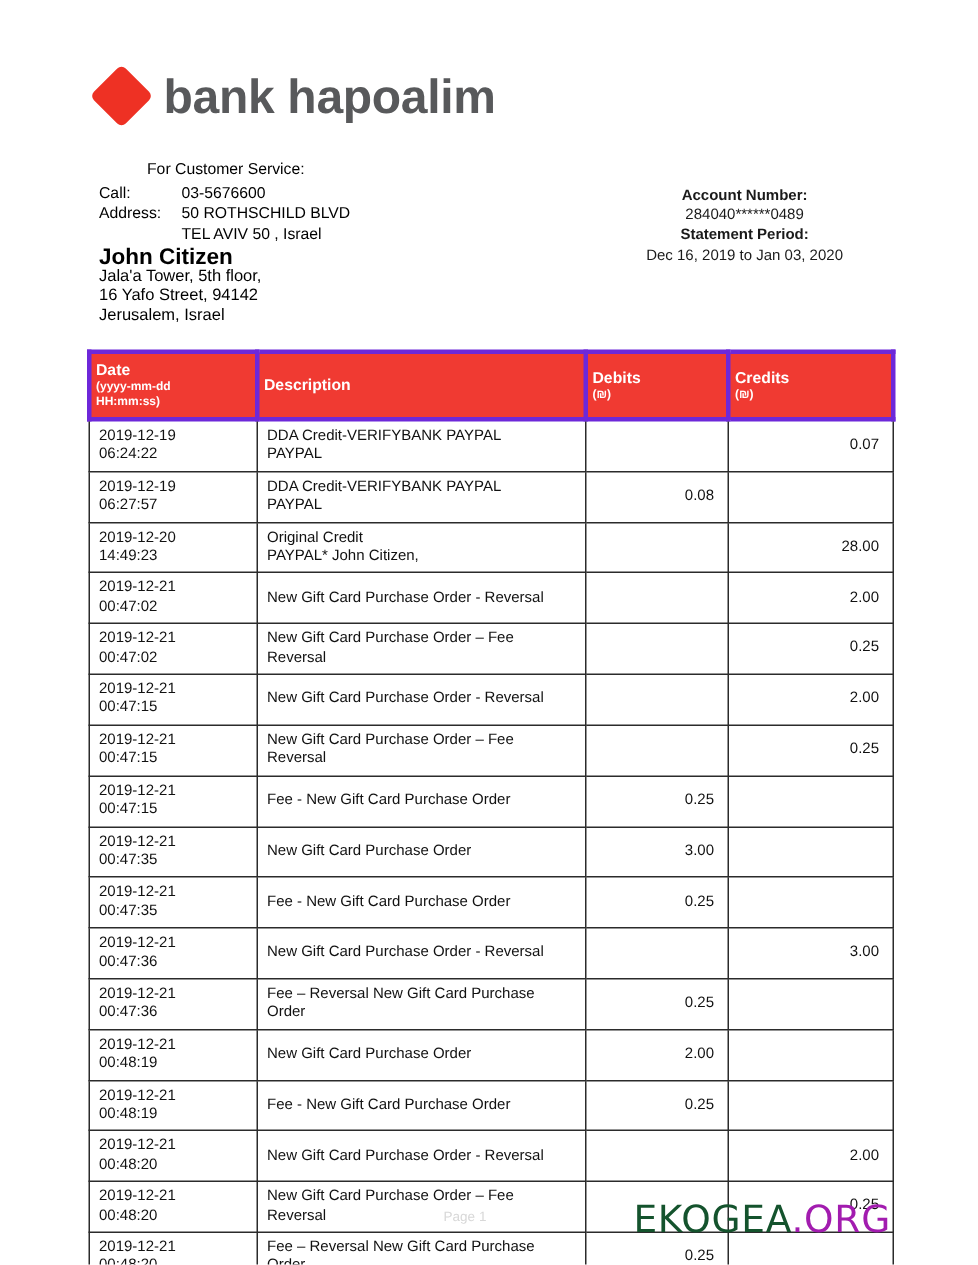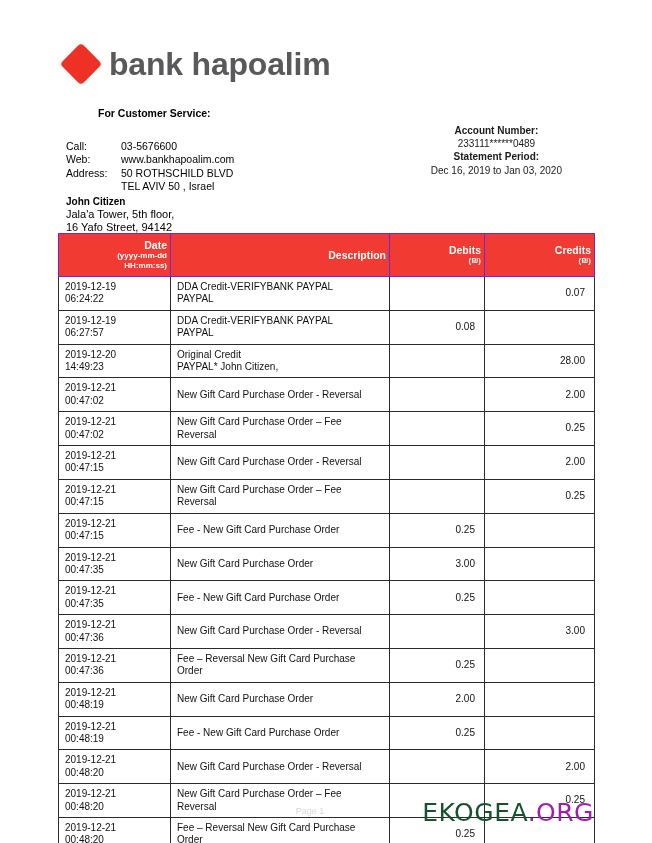--- a/index.html
+++ b/index.html
@@ -51,39 +51,39 @@
   
   .cs-block {
     position: absolute;
     left: 66px;
     top: 107px;
     font-size: 10.5px;
     line-height: 13.2px;
     color: #000;
   }
   .cs-title {
-    font-weight: bold;
-    margin-bottom: 20px;
+    font-weight: normal;
+    margin-bottom: 3px;
     font-size: 10.5px;
     padding-left: 32px;
   }
   .cs-row {
     display: flex;
   }
   .cs-label {
     width: 55px;
     flex: none;
   }
   .cs-val { }
   .cs-indent { padding-left: 55px; }
 
   .cust-name {
     font-weight: bold;
     margin-top: 2px;
-    font-size: 10px;
+    font-size: 15px;
   }
   .cust-line {
     font-size: 11px;
     line-height: 13.2px;
   }
 
   
   .acct-block {
     position: absolute;
     right: 58px;
@@ -101,22 +101,22 @@
     position: absolute;
     left: 58px;
     top: 233px;
     width: 536px;
     border-collapse: collapse;
     table-layout: fixed;
   }
   .txn-table th {
     background: #F03A32;
     color: #ffffff;
-    border: 1px solid #6d28d9;
-    text-align: right;
+    border: 3px solid #6d28d9;
+    text-align: left;
     vertical-align: middle;
     padding: 5px 3px;
     font-size: 10.5px;
     font-weight: bold;
     line-height: 12px;
   }
   .th-sub {
     display: block;
     font-size: 8px;
     font-weight: bold;
@@ -172,39 +172,35 @@
   <div class="logo-block">
     <div class="logo-diamond"></div>
     <div class="logo-text">bank hapoalim</div>
   </div>
 
   <div class="cs-block">
     <div class="cs-title">For Customer Service:</div>
     <div class="cs-row">
       <span class="cs-label">Call:</span>
       <span class="cs-val">03-5676600</span>
-    </div>
-    <div class="cs-row">
-      <span class="cs-label">Web:</span>
-      <span class="cs-val">www.bankhapoalim.com</span>
     </div>
     <div class="cs-row">
       <span class="cs-label">Address:</span>
       <span class="cs-val">50 ROTHSCHILD BLVD</span>
     </div>
     <div class="cs-indent">TEL AVIV 50 , Israel</div>
     <div class="cust-name">John Citizen</div>
     <div class="cust-line">Jala'a Tower, 5th floor,</div>
     <div class="cust-line">16 Yafo Street, 94142</div>
     <div class="cust-line">Jerusalem, Israel</div>
   </div>
 
   <div class="acct-block">
     <div class="acct-label">Account Number:</div>
-    <div class="acct-val">233111******0489</div>
+    <div class="acct-val">284040******0489</div>
     <div class="acct-label">Statement Period:</div>
     <div class="acct-val">Dec 16, 2019 to Jan 03, 2020</div>
   </div>
 
   <table class="txn-table">
     <colgroup>
       <col class="w-date">
         <col class="w-desc">
         <col class="w-deb">
         <col class="w-cre">

